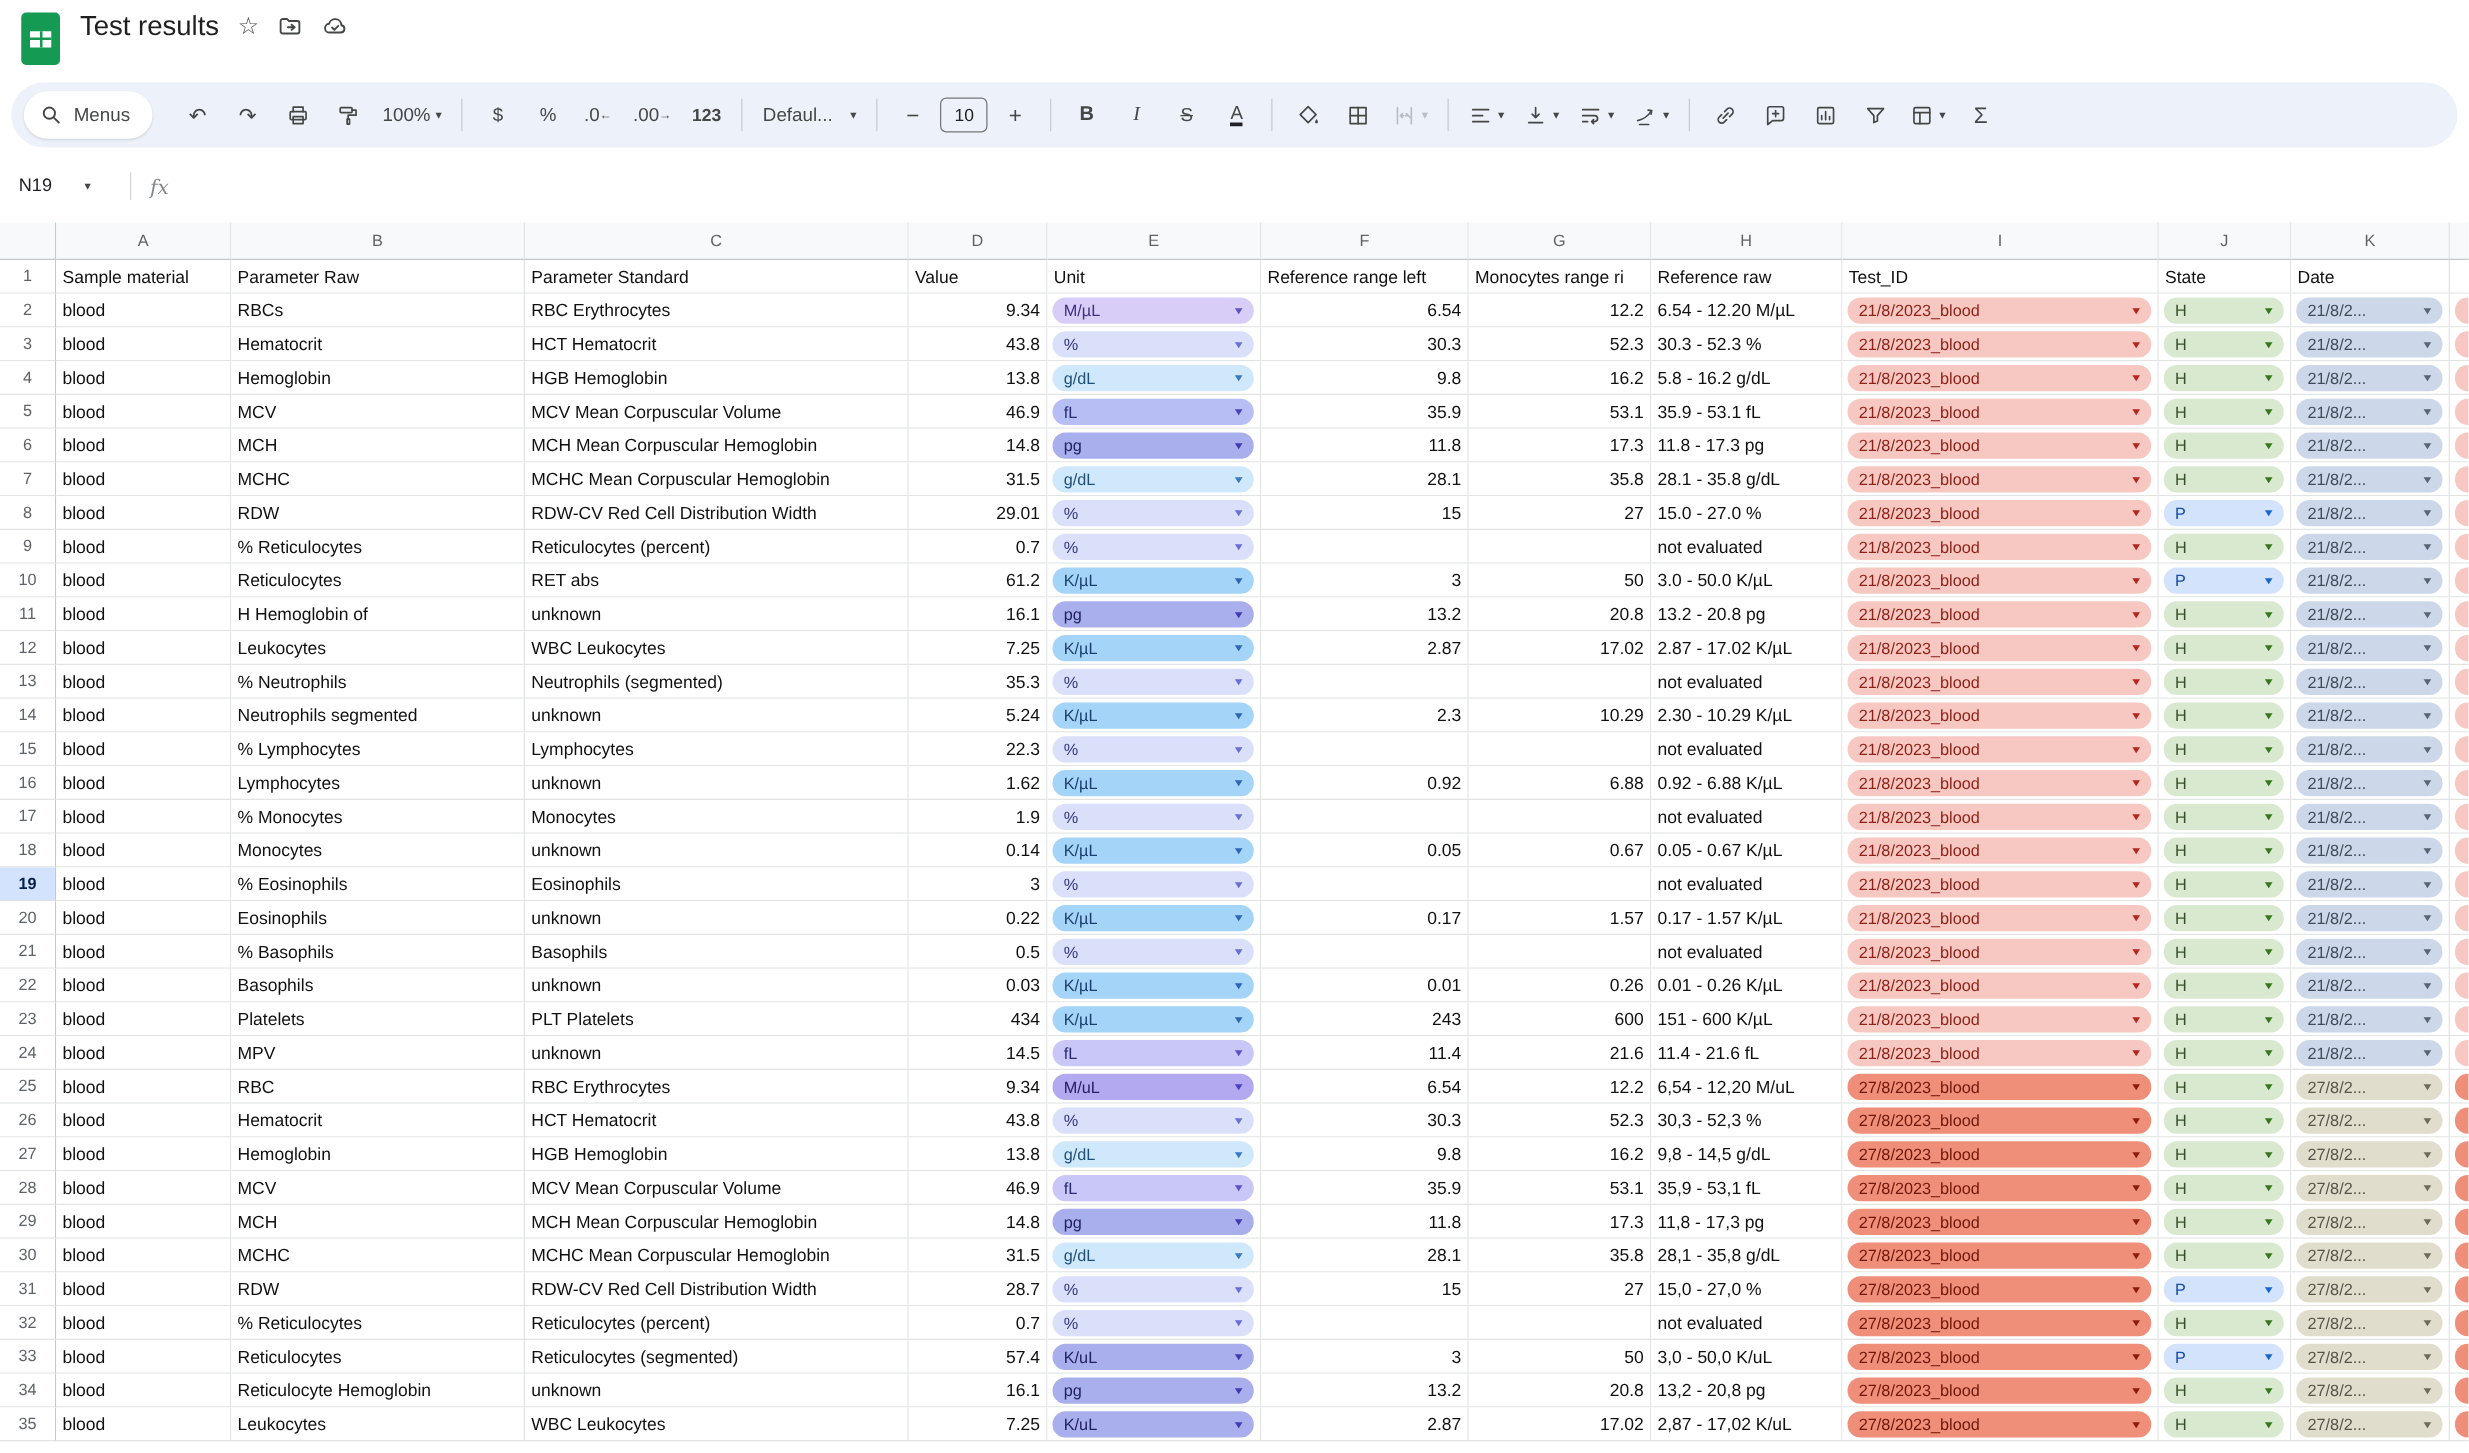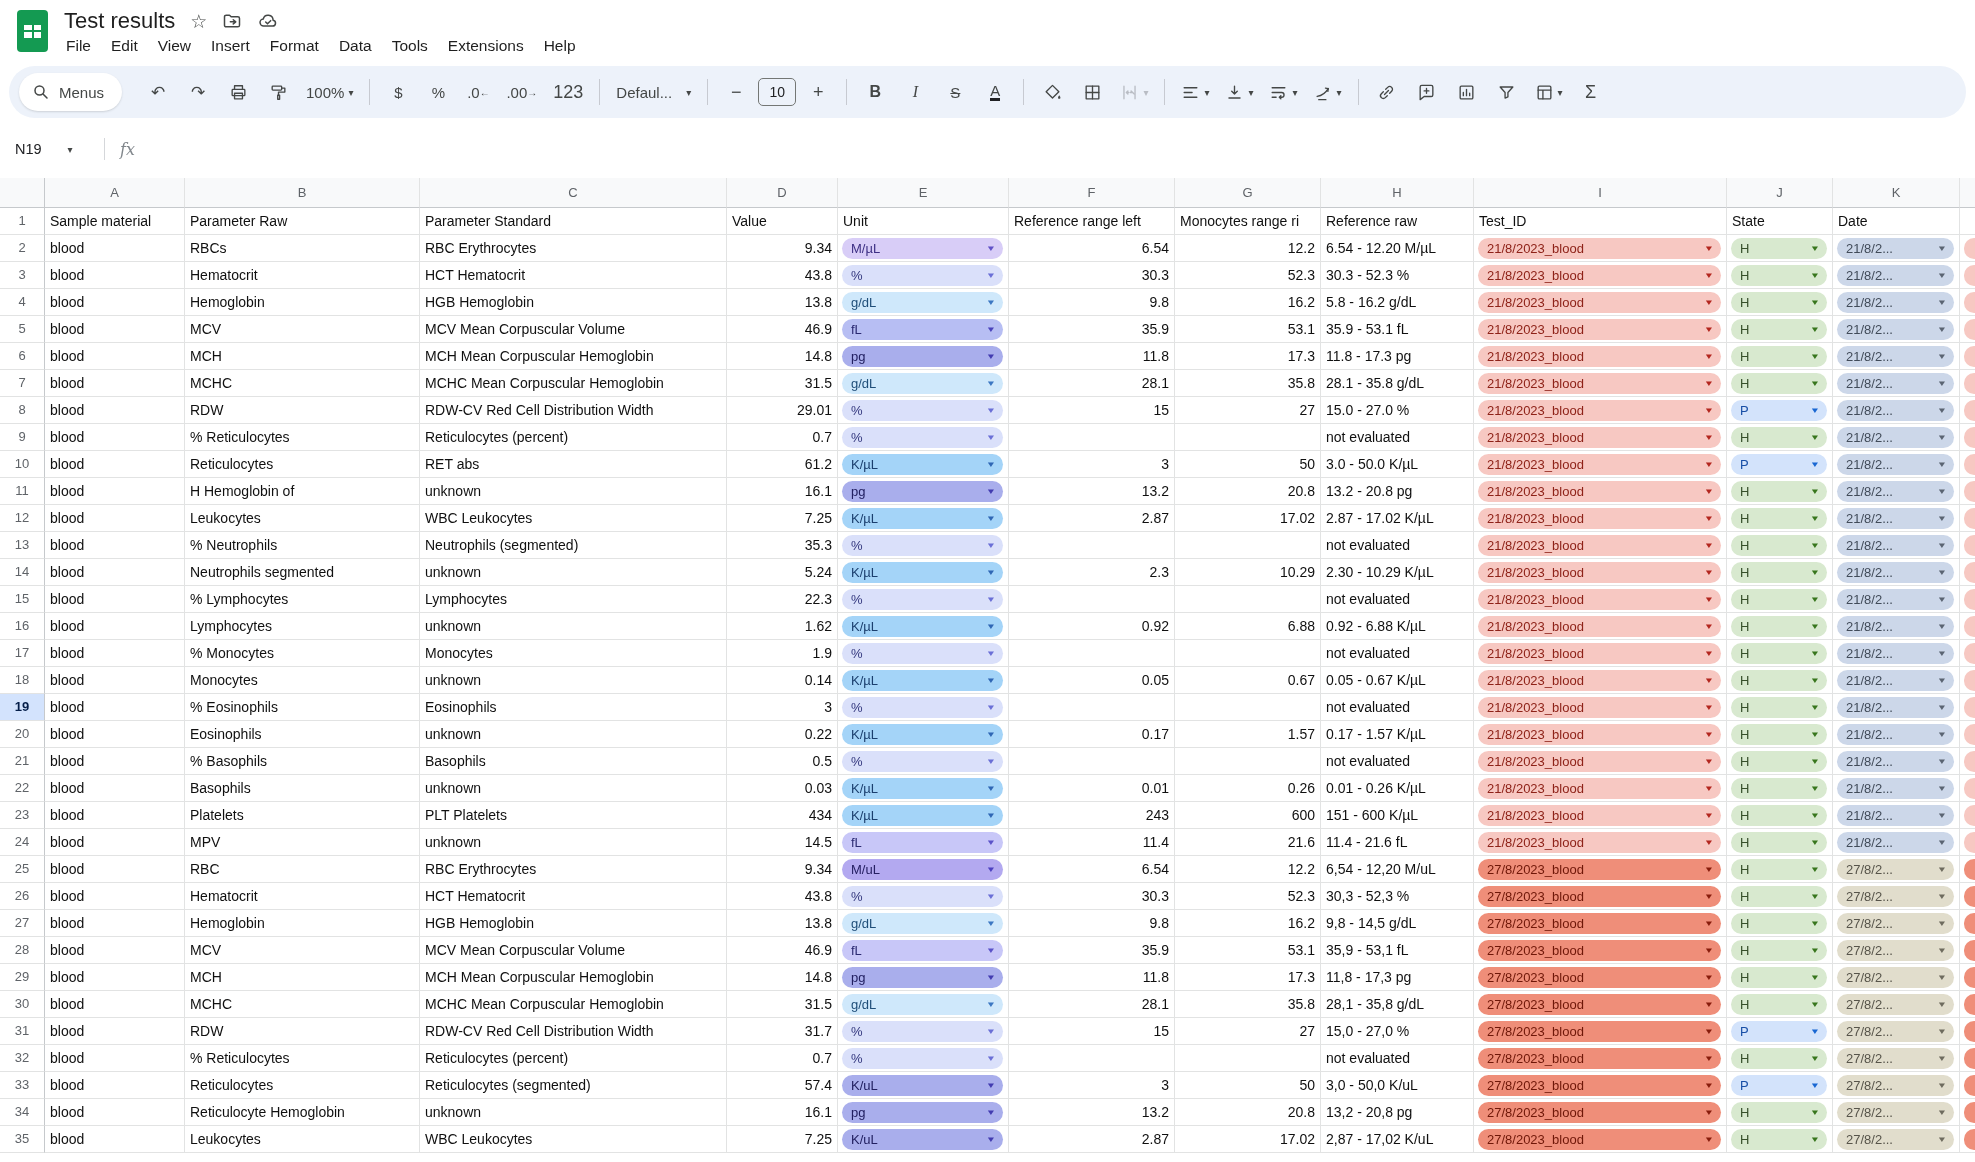--- a/index.html
+++ b/index.html
@@ -87,31 +87,20 @@
         <path d="M10 13h6M13.5 10.5L16.5 13l-3 2.5"></path>
       </svg>
     </span>
     <span class="doc-ic">
       <svg width="22" height="20" viewBox="0 0 24 24" stroke="#444746" fill="none" stroke-width="1.8" stroke-linecap="round" stroke-linejoin="round">
         <path d="M7 18h10.5a3.5 3.5 0 0 0 .6-6.95A6 6 0 0 0 6.3 9.6 4.2 4.2 0 0 0 7 18z"></path>
         <path d="M9.2 13.2l2.2 2.2 3.8-3.8"></path>
       </svg>
     </span>
   </div>
-  <nav class="menu-row">
-    <span class="menu-item">File</span>
-    <span class="menu-item">Edit</span>
-    <span class="menu-item">View</span>
-    <span class="menu-item">Insert</span>
-    <span class="menu-item">Format</span>
-    <span class="menu-item">Data</span>
-    <span class="menu-item">Tools</span>
-    <span class="menu-item">Extensions</span>
-    <span class="menu-item">Help</span>
-  </nav>
 </div>
 
 <div class="toolbar-wrap">
   <div class="toolbar">
     <div class="menus-pill">
       <span>
         <svg width="18" height="18" viewBox="0 0 24 24" stroke="#444746" fill="none" stroke-width="2" stroke-linecap="round">
           <circle cx="10" cy="10" r="6"></circle>
             <path d="M15 15l5 5"></path>
         </svg>
@@ -142,21 +131,21 @@
     <span class="tb-btn">$</span>
     <span class="tb-btn">%</span>
     <span class="tb-btn">
       <span>.0</span>
       <span class="sub-arr">←</span>
     </span>
     <span class="tb-btn">
       <span>.00</span>
       <span class="sub-arr">→</span>
     </span>
-    <span class="tb-btn" style="font-size:18px;">123</span>
+    <span class="tb-btn" style="font-size:14px;font-weight:bold;">123</span>
     <span class="tb-div"></span>
     <span class="tb-btn">
       <span class="fontname">Defaul...</span>
       <span class="tb-caret">▾</span>
     </span>
     <span class="tb-div"></span>
     <span class="tb-btn" style="font-size:18px;">−</span>
     <span class="sizebox">10</span>
     <span class="tb-btn" style="font-size:18px;">+</span>
     <span class="tb-div"></span>
@@ -1361,21 +1350,21 @@
         </div>
         <div class="cell cL sliv">
           <span class="sliver-chip" style="background: rgb(239, 142, 121);"></span>
         </div>
       </div>
       <div class="g-row">
         <div class="cell cRN rn">31</div>
         <div class="cell cA">blood</div>
         <div class="cell cB">RDW</div>
         <div class="cell cC">RDW-CV Red Cell Distribution Width</div>
-        <div class="cell cD num">31.7</div>
+        <div class="cell cD num">28.7</div>
         <div class="cell cE chipcell">
           <span class="chip" style="background: rgb(218, 224, 250); color: rgb(51, 55, 126);">
             <span class="chip-label">%</span>
             <span class="chip-arrow" style="color: rgb(106, 111, 214);">▼</span>
           </span>
         </div>
         <div class="cell cF num">15</div>
         <div class="cell cG num">27</div>
         <div class="cell cH">15,0 - 27,0 %</div>
         <div class="cell cI chipcell">

